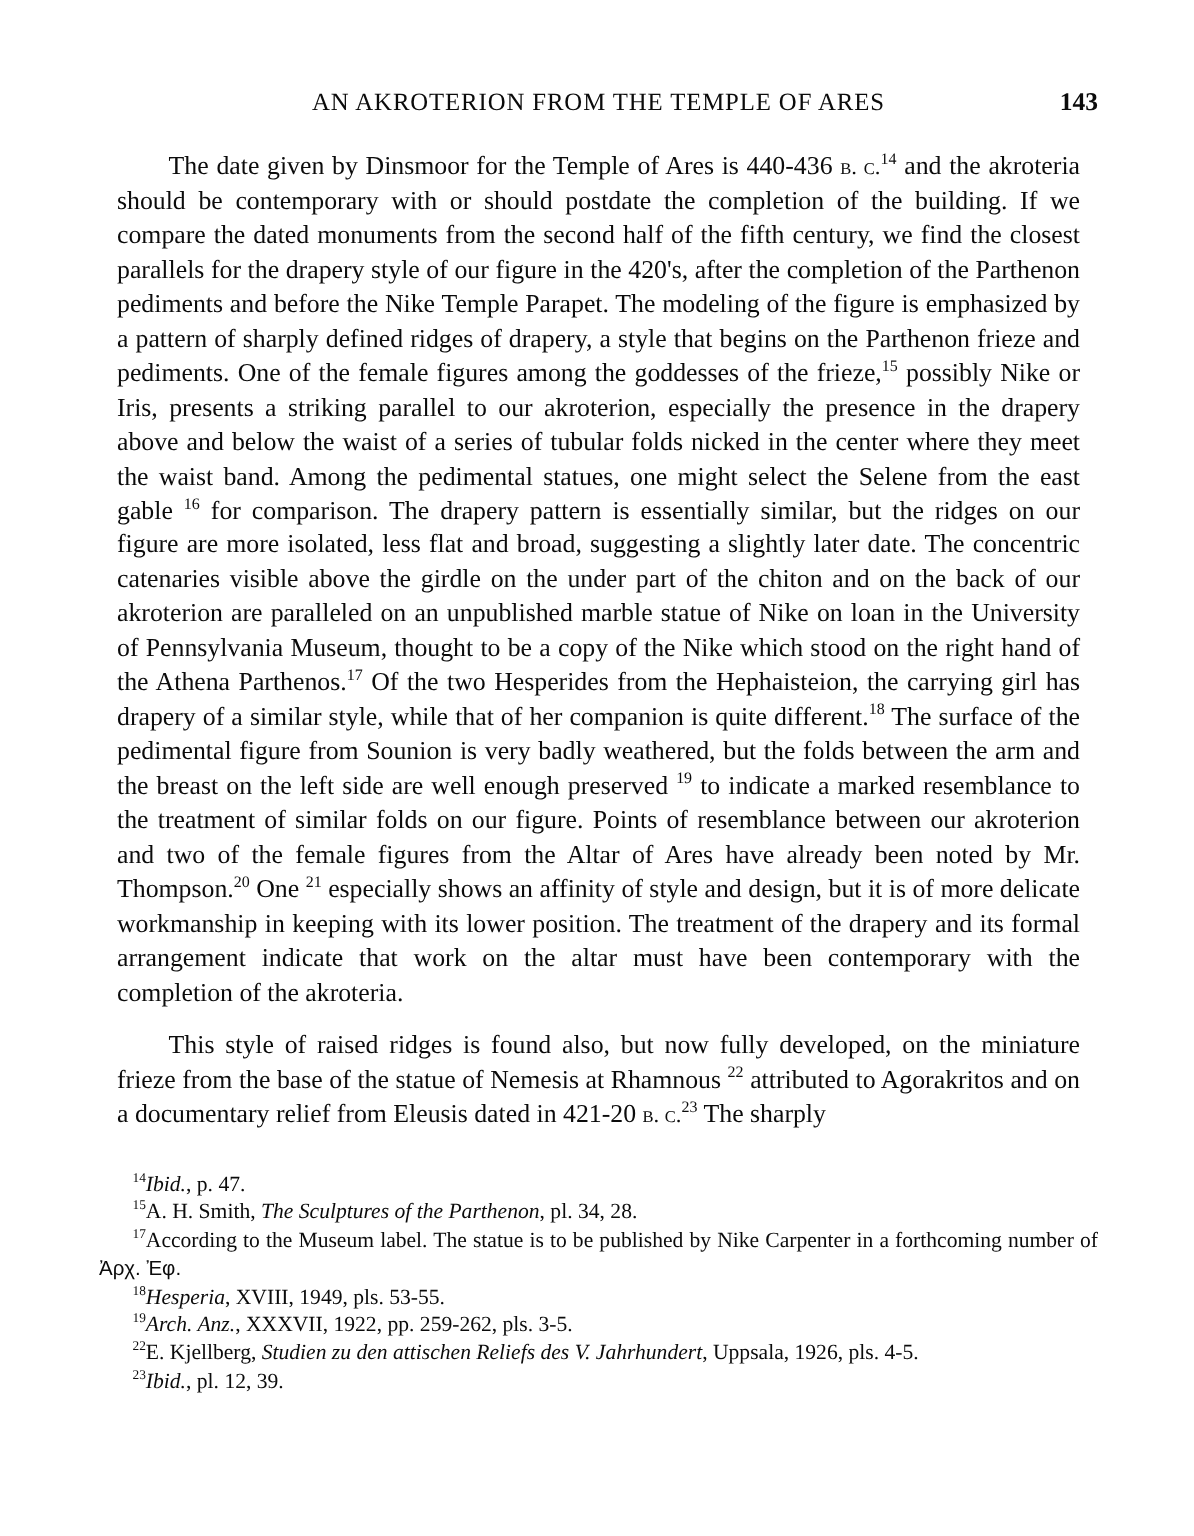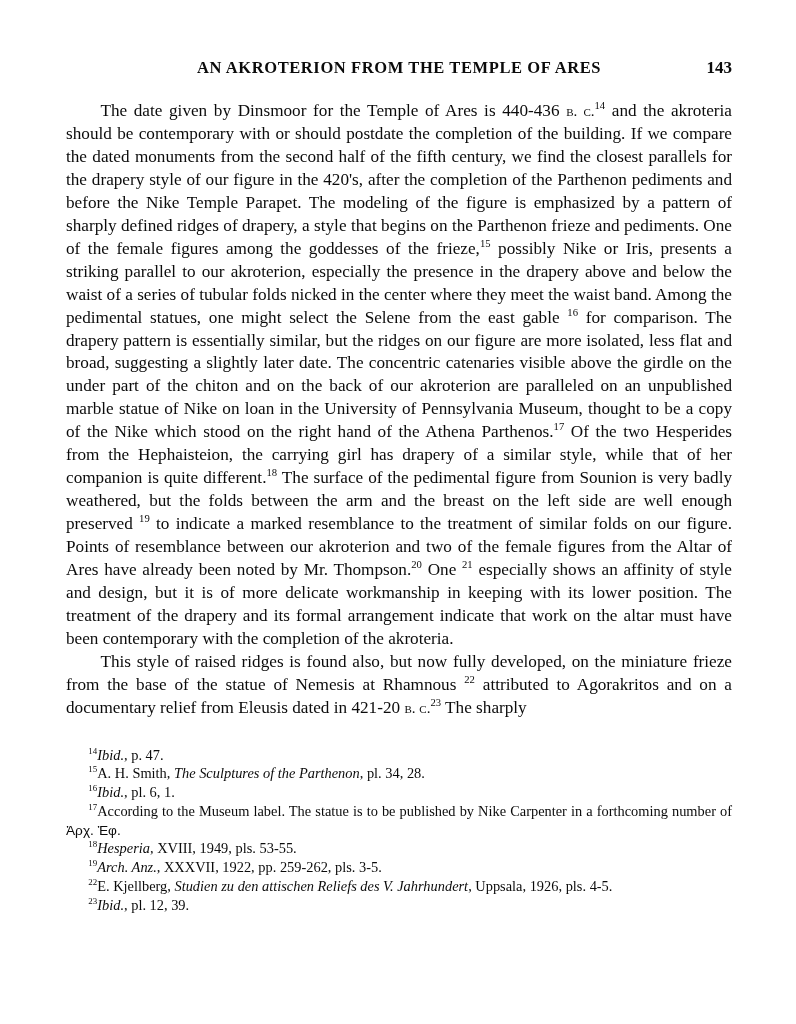--- a/index.html
+++ b/index.html
@@ -27,38 +27,37 @@
     align-items: baseline;
     justify-content: center;
     position: relative;
     height: 28px;
     margin-bottom: 14px;
   }
   .runhead-title {
     font-size: 16.5px;
     letter-spacing: 0.6px;
     white-space: nowrap;
-    font-weight: bold;
   }
   .page-number {
     position: absolute;
     right: 0;
     top: 0;
     font-size: 17px;
     font-weight: bold;
   }
   .body-text {
     font-size: 17.2px;
     line-height: 1.335;
     text-align: justify;
     text-justify: inter-word;
     hyphens: manual;
   }
   .body-text p {
-    margin: 0;
+    margin: 12px;
     text-indent: 2.0em;
   }
   sup {
     font-size: 0.62em;
     vertical-align: super;
     line-height: 0;
   }
   .smallcaps {
     font-variant: small-caps;
     font-size: 0.88em;
@@ -100,21 +99,20 @@
     <p><span>This style of raised ridges is found also, but now fully developed, on the miniature frieze from the base of the statue of Nemesis at Rhamnous </span><sup>22</sup><span> attributed to Agorakritos and on a documentary relief from Eleusis dated in 421-20 </span><span class="smallcaps">b. c.</span><sup>23</sup><span> The sharply</span></p>
 
   </div>
 
   <div class="notes">
 
     <p class="note"><sup>14</sup><i>Ibid.</i><span>, p. 47.</span></p>
 
     <p class="note"><sup>15</sup><span>A. H. Smith, </span><i>The Sculptures of the Parthenon</i><span>, pl. 34, 28.</span></p>
 
-    <p class="note"><sup>16</sup><i>Ibid.</i><span>, pl. 6, 1.</span></p>
 
     <p class="note-wrap" style="margin:0;"><sup>17</sup><span>According to the Museum label.  The statue is to be published by Nike Carpenter in a forthcoming number of </span><span class="greek">Ἀρχ. Ἐφ.</span></p>
 
     <p class="note"><sup>18</sup><i>Hesperia</i><span>, XVIII, 1949, pls. 53-55.</span></p>
 
     <p class="note"><sup>19</sup><i>Arch. Anz.</i><span>, XXXVII, 1922, pp. 259-262, pls. 3-5.</span></p>
 
 
 
     <p class="note"><sup>22</sup><span>E. Kjellberg, </span><i>Studien zu den attischen Reliefs des V. Jahrhundert</i><span>, Uppsala, 1926, pls. 4-5.</span></p>

